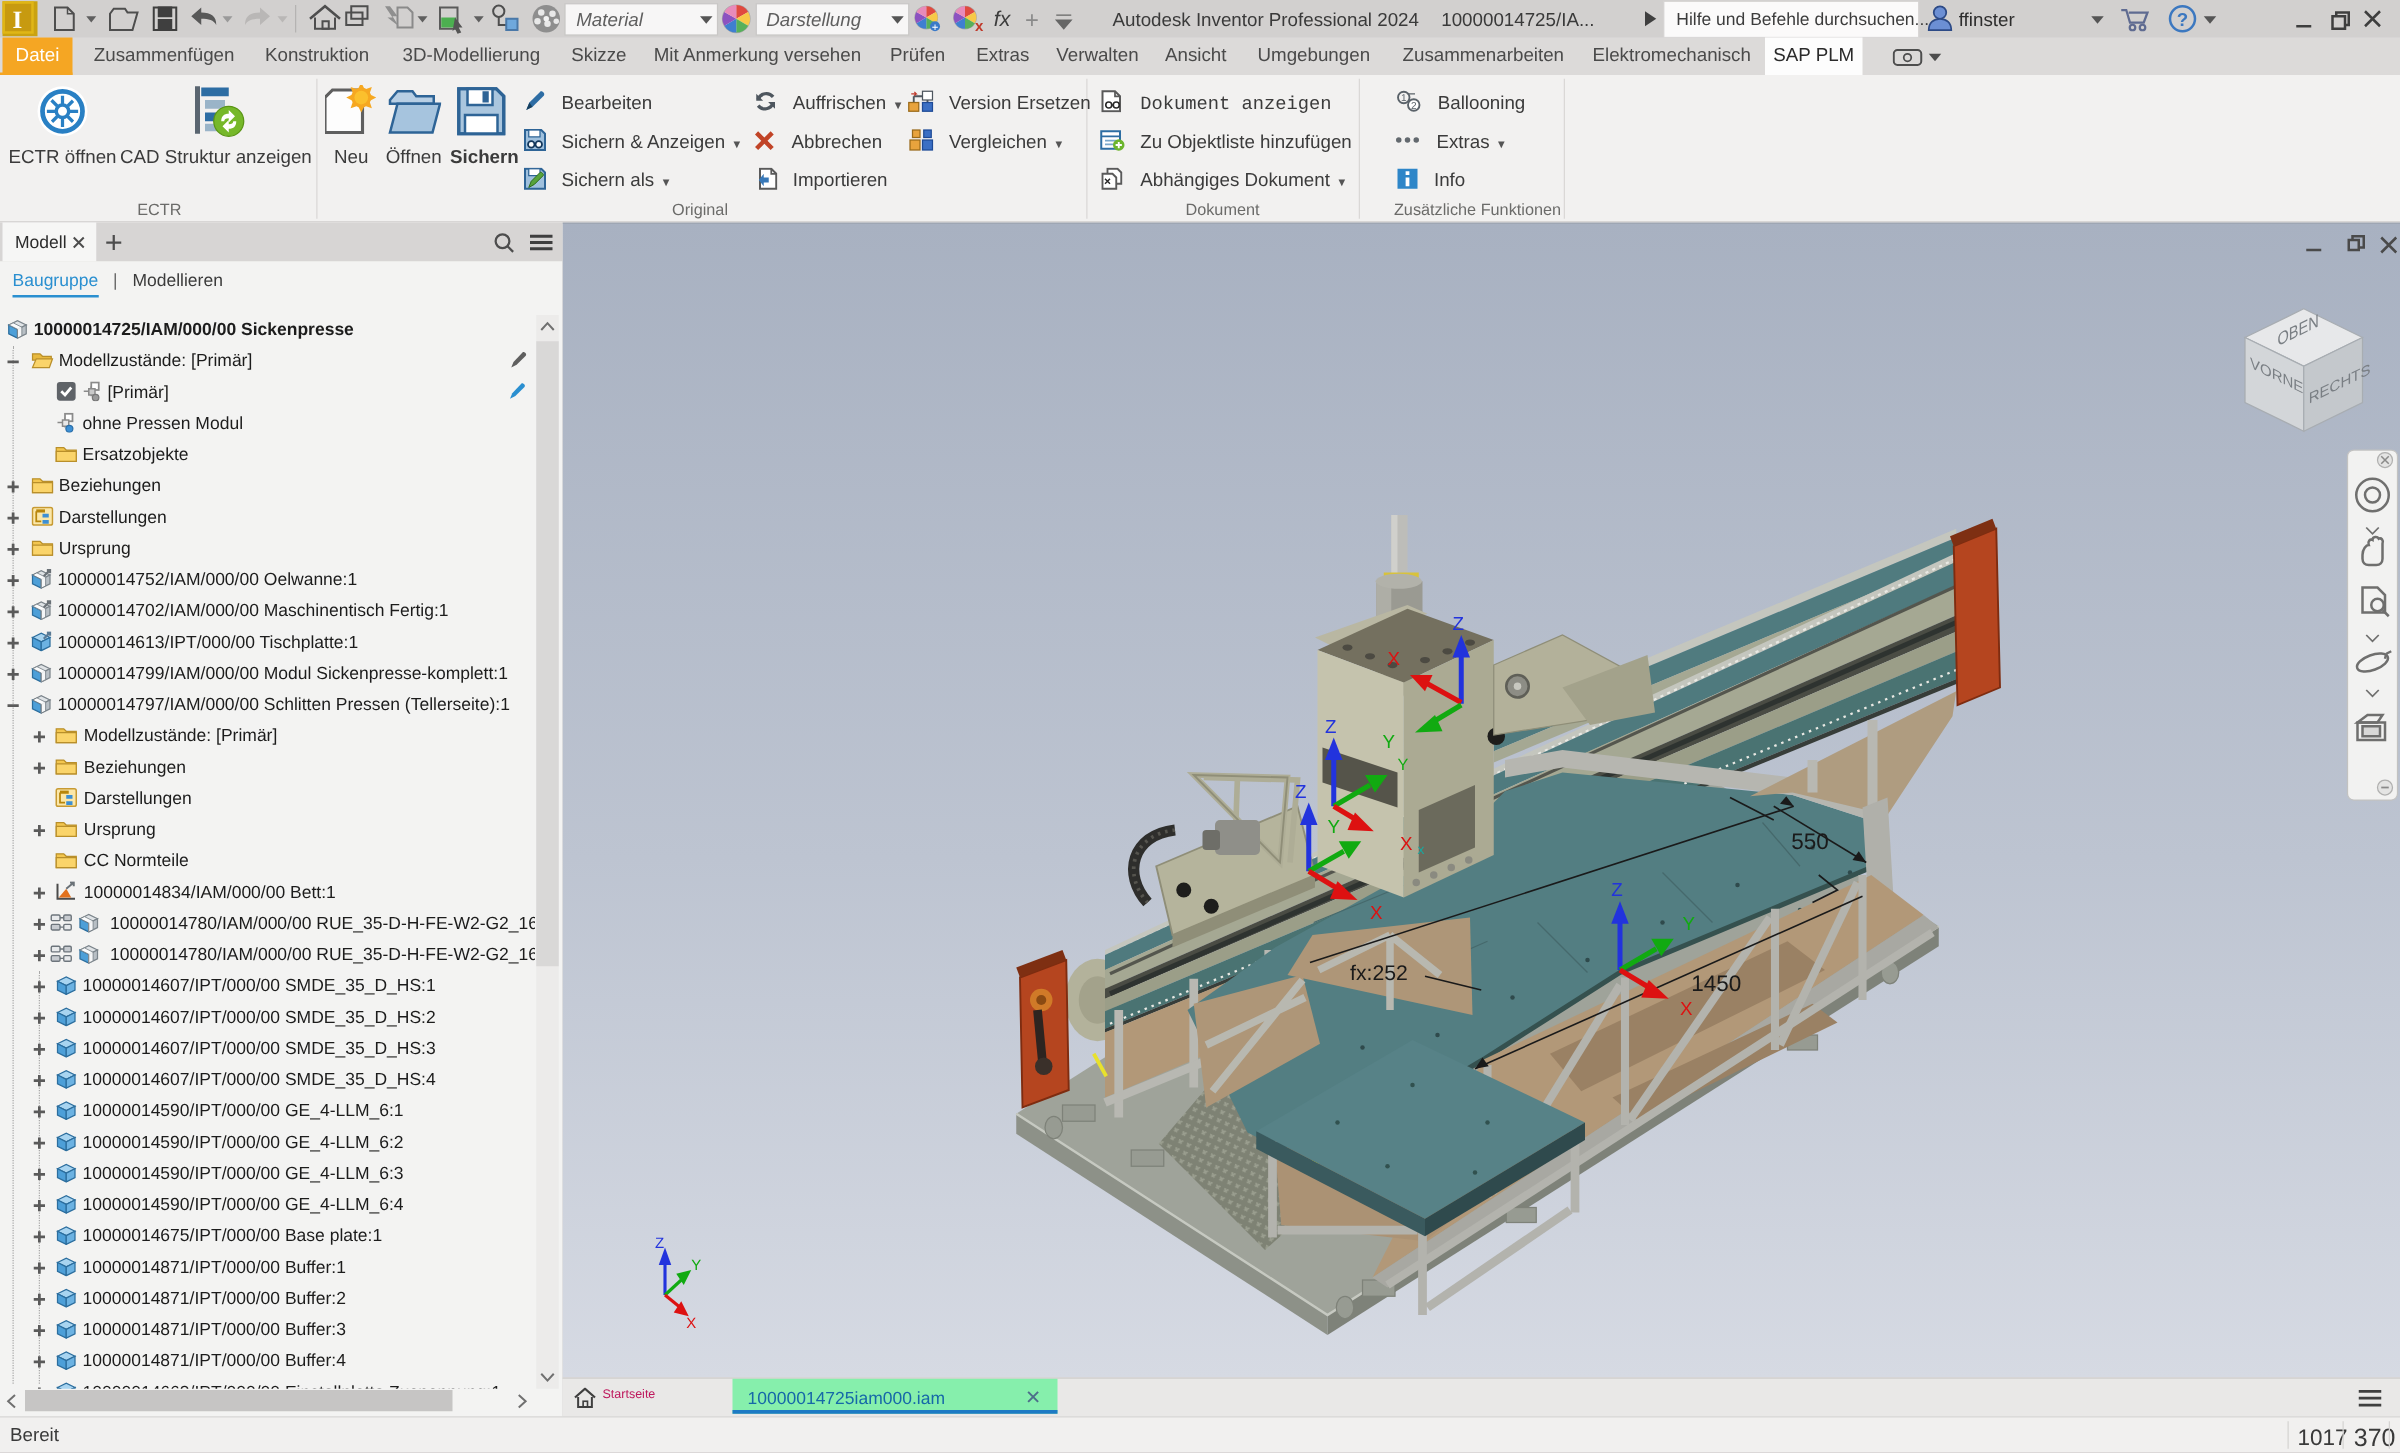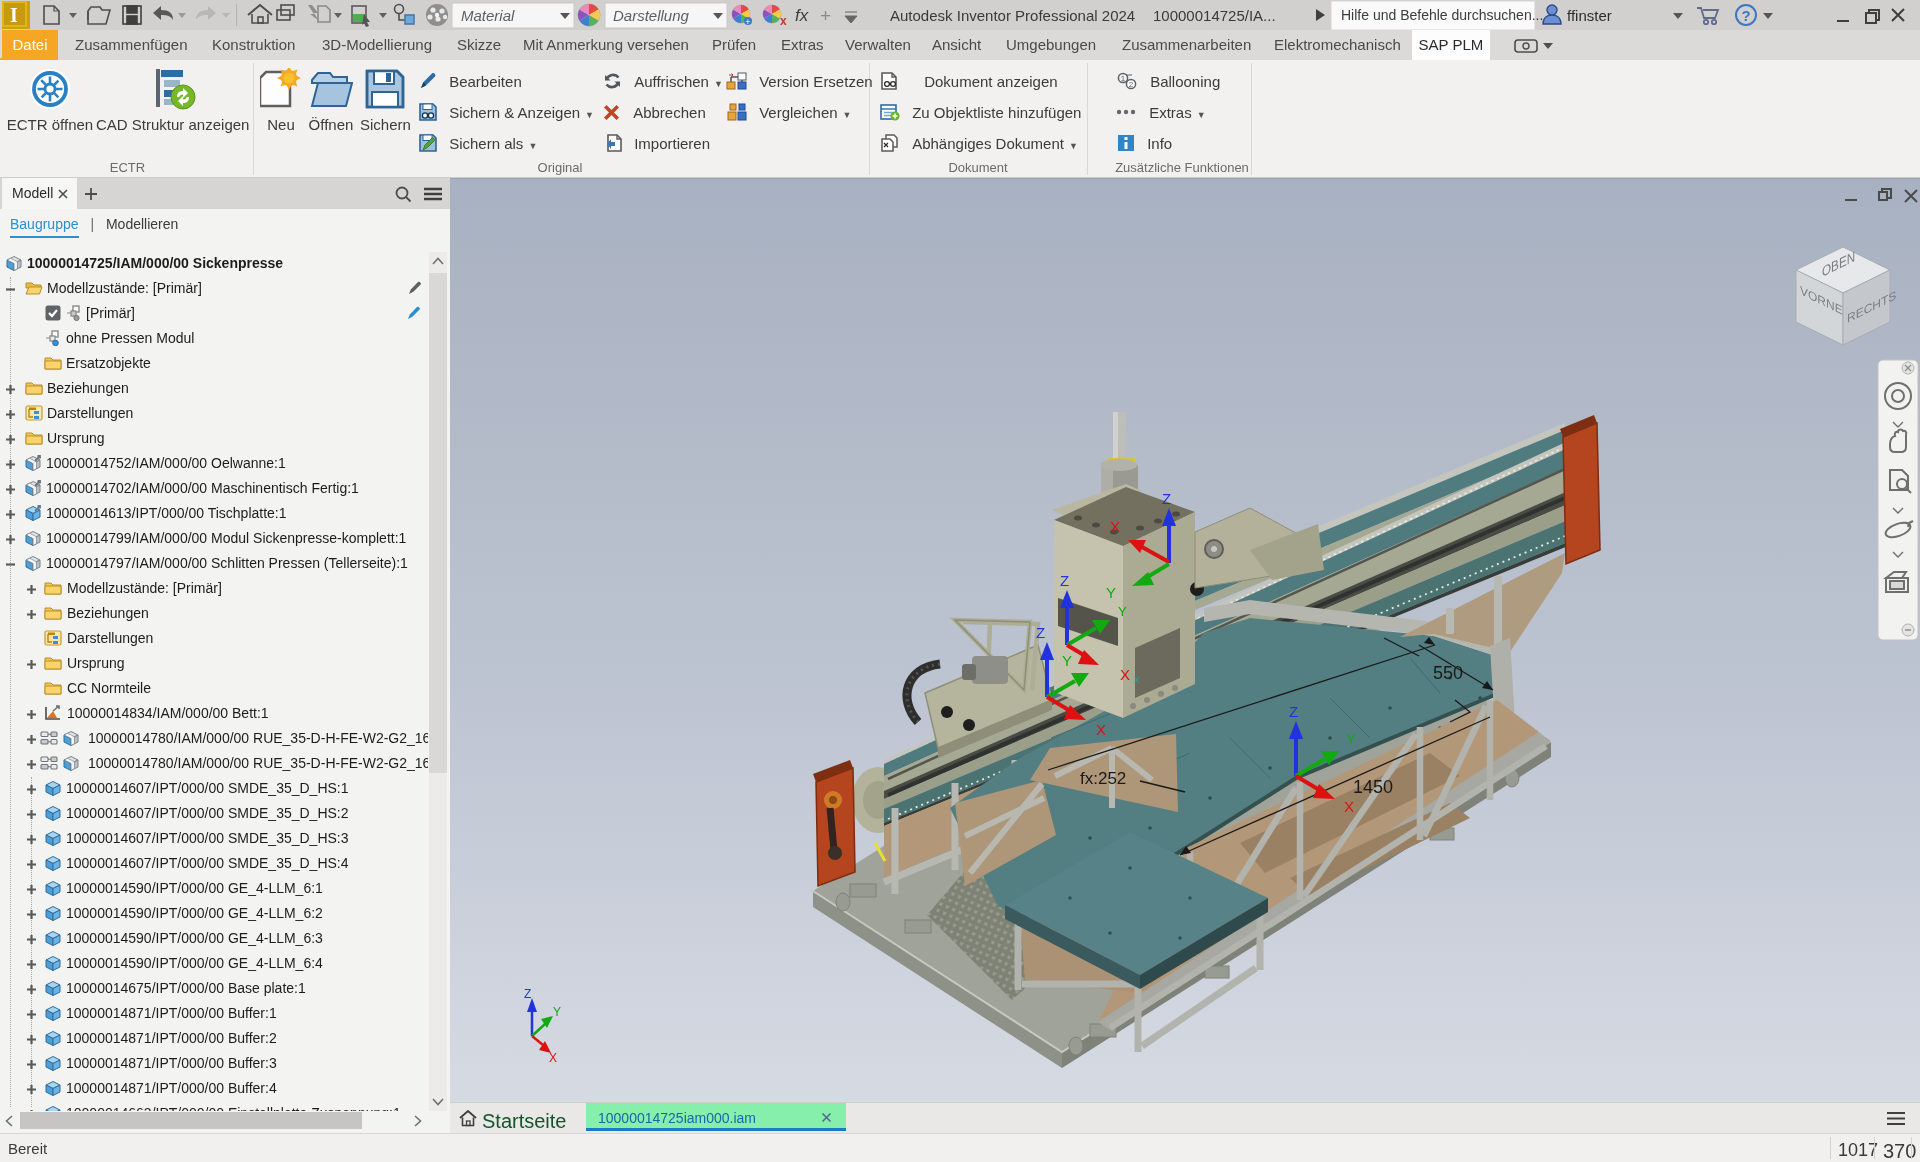--- a/index.html
+++ b/index.html
@@ -255,21 +255,21 @@
     </div>
 
     <div class="bigbtn" style="left:306px;width:50px;">
       <svg width="44" height="42" viewBox="0 0 44 42">
         <path d="M3 12 l6 -7 h12 l3 4 h14 v6 h-35 z" fill="#b8cfe4" stroke="#2e6496" stroke-width="2"></path>
         <path d="M3 38 l6 -23 h34 l-6 23 z" fill="#a6c4de" stroke="#2e6496" stroke-width="2"></path>
       </svg>
       <div style="margin-top:3px;">Öffnen</div>
     </div>
 
-    <div class="bigbtn" style="left:360px;width:50px;">
+    <div class="bigbtn" style="left:360px;width:50px;font-weight:bold;">
       <svg width="42" height="42" viewBox="0 0 42 42">
         <path d="M3 3 h30 l6 6 v30 h-36 z" fill="#aac6de" stroke="#2e6496" stroke-width="2.5"></path>
         <rect x="10" y="3" width="20" height="13" fill="#fff" stroke="#2e6496" stroke-width="2"></rect>
         <rect x="22" y="5" width="5" height="9" fill="#2e6496"></rect>
         <path d="M8 39 v-15 h26 v15" fill="#fff" stroke="#2e6496" stroke-width="2"></path>
         <path d="M3 3 v36 h36 v-30 l-6 -6 z" fill="none" stroke="#2e6496" stroke-width="2.5"></path>
       </svg>
       <div style="margin-top:3px;">Sichern</div>
     </div>
 
@@ -348,21 +348,21 @@
     </div>
 
     <div class="smallrow" style="left:880px;top:12px;">
       <svg width="20" height="18" viewBox="0 0 20 18">
           <path d="M2 1 h10 l4 4 v12 h-14 z" fill="#fff" stroke="#5a5a5a" stroke-width="1.6"></path>
           <path d="M12 1 v4 h4" fill="none" stroke="#5a5a5a" stroke-width="1.4"></path>
           <circle cx="7" cy="12" r="2.4" fill="none" stroke="#2b2b2b" stroke-width="1.3"></circle>
           <circle cx="13" cy="12" r="2.4" fill="none" stroke="#2b2b2b" stroke-width="1.3"></circle>
           <path d="M9.4 12 h1.2" stroke="#2b2b2b" stroke-width="1.3"></path>
         </svg>
-      <span style="margin-left:20px;">Dokument anzeigen</span>
+      <span style="margin-left:8px;font-family:Liberation Mono, monospace;">Dokument anzeigen</span>
     </div>
     <div class="smallrow" style="left:880px;top:43px;">
       <svg width="20" height="18" viewBox="0 0 20 18">
           <rect x="1" y="2" width="15" height="14" fill="#fff" stroke="#2d6da3" stroke-width="1.6"></rect>
           <path d="M1 6 h15" stroke="#2d6da3" stroke-width="1.4"></path>
           <path d="M4 9.5 h9 M4 12.5 h9" stroke="#7aa8cc" stroke-width="1.4"></path>
           <circle cx="15" cy="13" r="4.6" fill="#6cb52d"></circle>
           <path d="M15 10.5 v5 M12.5 13 h5" stroke="#fff" stroke-width="1.5"></path>
         </svg>
       <span style="margin-left:8px;">Zu Objektliste hinzufügen</span>
@@ -1170,21 +1170,21 @@
       <path d="M1455 12 l12 12 M1467 12 l-12 12"></path>
     </g>
   </svg>
   </div>
   <div id="doctabs">
     <svg class="abs" style="left:9px;top:7px" width="18" height="17" viewBox="0 0 18 17">
         <path d="M1 8 l8 -7 8 7" fill="none" stroke="#3f3f3f" stroke-width="1.8"></path>
         <path d="M3.5 7.5 v8 h11 v-8" fill="none" stroke="#3f3f3f" stroke-width="1.6"></path>
         <rect x="7.5" y="11" width="3.5" height="4.5" fill="none" stroke="#3f3f3f" stroke-width="1.3"></rect>
       </svg>
-    <span class="abs" style="left:32px;top:7px;font-size:20px;color:#14532d;">Startseite</span>
+    <span class="abs" style="left:32px;top:7px;font-size:10px;color:#be185d;">Startseite</span>
     <div class="abs" style="left:136px;top:0;width:260px;height:28px;background:#86efac;border-bottom:3px solid #1d7ac4;">
       <span class="abs" style="left:12px;top:7px;font-size:14px;color:#1668a8;">10000014725iam000.iam</span>
       <svg class="abs" style="left:235px;top:9px" width="11" height="11" viewBox="0 0 11 11">
           <path d="M1.5 1.5 l8 8 M9.5 1.5 l-8 8" stroke="#4d6e8a" stroke-width="1.6"></path>
         </svg>
     </div>
     <svg class="abs" style="left:1436px;top:8px" width="20" height="15" viewBox="0 0 20 15">
         <path d="M1 2 h18 M1 7.5 h18 M1 13 h18" stroke="#3f3f3f" stroke-width="2.2"></path>
       </svg>
   </div>

